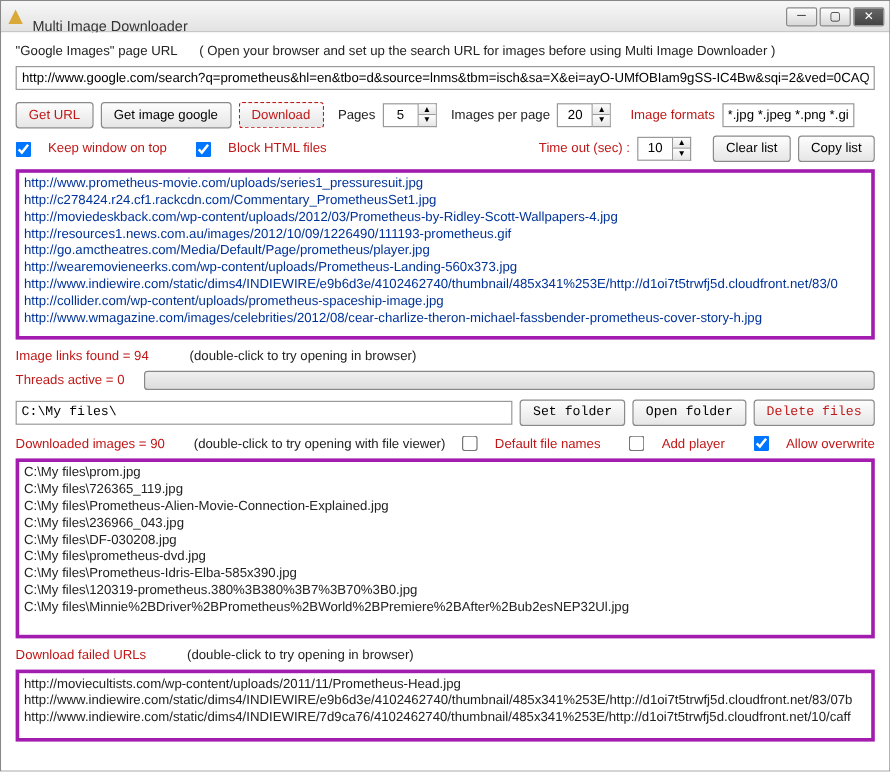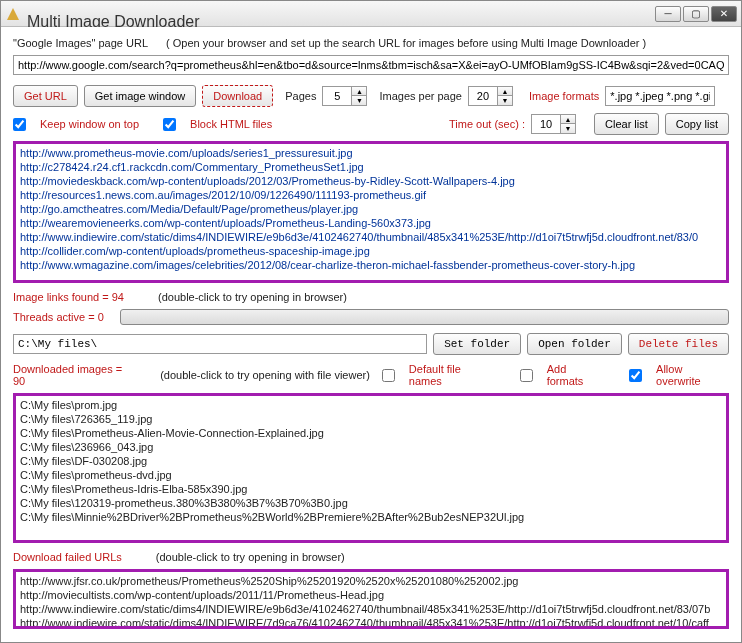--- a/index.html
+++ b/index.html
@@ -1,20 +1,20 @@
 <!DOCTYPE html>
 <html><head>
 <meta charset="utf-8">
 <style>
 * { box-sizing: border-box; margin: 0; padding: 0; }
 body { font-family: Tahoma, Arial, sans-serif; font-size: 11px; background: #ececec; width: 742px; height: 643px; overflow: hidden; }
 .window { width: 742px; height: 643px; background: #fff; border: 1px solid #888; display: flex; flex-direction: column; }
 .titlebar { height: 26px; background: linear-gradient(#f7f7f7,#e3e3e3); border-bottom: 1px solid #bbb; display: flex; align-items: center; padding: 0 4px; }
 .titlebar .ticon { width: 16px; height: 16px; margin-right: 6px; }
-.titlebar .title { flex: 1; color: #333; font-size: 16px; margin-top: 16px; }
+.titlebar .title { flex: 1; color: #333; font-size: 12px; margin-top: 16px; }
 .winbtns { display: flex; gap: 2px; }
 .winbtn { width: 26px; height: 16px; background: linear-gradient(#fdfdfd,#d8d8d8); border: 1px solid #8a8a8a; border-radius: 2px; display: flex; align-items: center; justify-content: center; font-size: 10px; color: #222; cursor: pointer; }
 .winbtn.close { background: linear-gradient(#666,#444); color: #fff; }
 .content { flex: 1; padding: 10px 12px 8px 12px; display: flex; flex-direction: column; gap: 6px; background: #fff; }
 .row { display: flex; align-items: center; gap: 6px; }
 .lbl { color: #222; white-space: nowrap; }
 .input { border: 1px solid #999; background: #fff; font: inherit; padding: 2px 4px; height: 20px; }
 .input.url { width: 100%; }
 .btn { background: linear-gradient(#fdfdfd,#e6e6e6); border: 1px solid #8a8a8a; border-radius: 3px; padding: 3px 10px; font: inherit; cursor: pointer; height: 22px; display: inline-flex; align-items: center; justify-content: center; }
 .btn.red { color: #c01818; }
@@ -56,21 +56,21 @@
 
     <div class="row">
       <span class="lbl" style="font-weight:normal;">"Google Images" page URL</span>
       <span class="lbl" style="margin-left:12px;">( Open your browser and  set up the search URL for images before using Multi Image Downloader )</span>
     </div>
 
     <input class="input url" value="http://www.google.com/search?q=prometheus&amp;hl=en&amp;tbo=d&amp;source=lnms&amp;tbm=isch&amp;sa=X&amp;ei=ayO-UMfOBIam9gSS-IC4Bw&amp;sqi=2&amp;ved=0CAQQ_AU" style="">
 
     <div class="row" style="margin-top:4px;">
       <button class="btn red">Get URL</button>
-      <button class="btn">Get image window</button>
+      <button class="btn">Get image google</button>
       <button class="btn active">Download</button>
       <span class="lbl" style="margin-left:6px;text-align:right;">Pages</span>
       <span class="spin">
         <input class="input" value="5" style="">
         <span class="spinbtns">
             <span>▲</span>
             <span>▼</span>
           </span>
       </span>
       <span class="lbl" style="margin-left:6px;">Images per page</span>
@@ -139,21 +139,21 @@
     <div class="row section-label">
       <span class="redtxt">Downloaded images = 90</span>
       <span class="lbl" style="margin-left:18px;">(double-click to try opening with file viewer)</span>
       <span class="spacer"></span>
       <label class="chk">
           <input type="checkbox" style="">
           <span class="redtxt">Default file names</span>
         </label>
       <label class="chk" style="margin-left:18px;">
           <input type="checkbox" style="">
-          <span class="redtxt">Add formats</span>
+          <span class="redtxt">Add player</span>
         </label>
       <label class="chk" style="margin-left:18px;">
           <input type="checkbox" checked="" style="">
           <span class="redtxt">Allow overwrite</span>
         </label>
     </div>
 
     <div class="listbox dark" style="height:150px;" id="downloaded-list">
         <div class="line">C:\My files\prom.jpg</div>
         <div class="line">C:\My files\726365_119.jpg</div>
@@ -165,20 +165,19 @@
         <div class="line">C:\My files\120319-prometheus.380%3B380%3B7%3B70%3B0.jpg</div>
         <div class="line">C:\My files\Minnie%2BDriver%2BPrometheus%2BWorld%2BPremiere%2BAfter%2Bub2esNEP32Ul.jpg</div>
       </div>
 
     <div class="row section-label">
       <span class="redtxt">Download failed URLs</span>
       <span class="lbl" style="margin-left:28px;">(double-click to try opening in browser)</span>
     </div>
 
     <div class="listbox dark" style="height:60px;" id="failed-list">
-        <div class="line">http://www.jfsr.co.uk/prometheus/Prometheus%2520Ship%25201920%2520x%25201080%252002.jpg</div>
         <div class="line">http://moviecultists.com/wp-content/uploads/2011/11/Prometheus-Head.jpg</div>
         <div class="line">http://www.indiewire.com/static/dims4/INDIEWIRE/e9b6d3e/4102462740/thumbnail/485x341%253E/http://d1oi7t5trwfj5d.cloudfront.net/83/07b</div>
         <div class="line">http://www.indiewire.com/static/dims4/INDIEWIRE/7d9ca76/4102462740/thumbnail/485x341%253E/http://d1oi7t5trwfj5d.cloudfront.net/10/caff</div>
       </div>
 
   </div>
 </div>
 
 </body></html>

